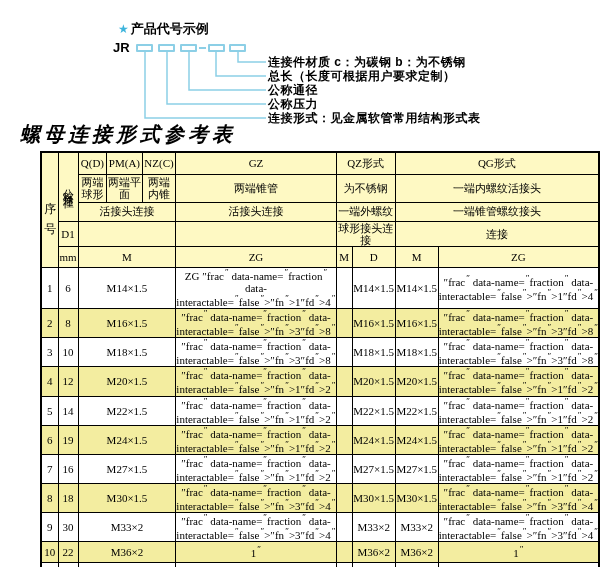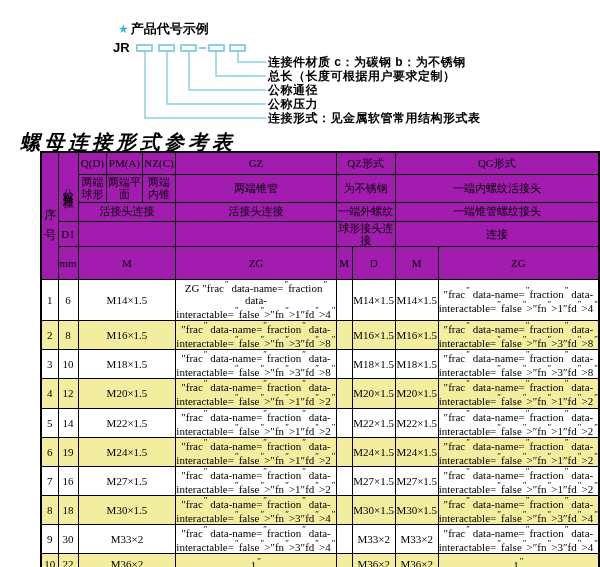--- a/index.html
+++ b/index.html
@@ -11,31 +11,31 @@
   .diagram{position:absolute;left:0;top:0;width:600px;height:150px}
   .diagram-title{position:absolute;left:118px;top:20px;font:bold 13px "Liberation Sans","DejaVu Sans",sans-serif;white-space:nowrap}
   .star{color:#3db4dc;margin-right:2px;font-size:12px}
   .jr-prefix{position:absolute;left:113px;top:40px;font:bold 13px "Liberation Sans","DejaVu Sans",sans-serif}
   .code-box{position:absolute;top:44px;width:17px;height:8px;border:2px solid #8ccfe6;background:#fff;border-radius:1px}
   .code-dash{position:absolute;top:47px;left:199px;width:7px;height:2px;background:#8ccfe6}
   .diag-svg{position:absolute;left:0;top:0;width:600px;height:150px}
   .diag-label{position:absolute;left:268px;transform:translateY(-50%);font:bold 12px "Liberation Sans","DejaVu Sans",sans-serif;white-space:nowrap;letter-spacing:.5px}
 
   
-  .table-title{position:absolute;left:20px;top:129px;font:italic bold 20px "Liberation Serif","DejaVu Serif",serif;letter-spacing:4px;white-space:nowrap}
+  .table-title{position:absolute;left:20px;top:121px;font:italic bold 20px "Liberation Serif","DejaVu Serif",serif;letter-spacing:4px;white-space:nowrap}
 
   
   table.ref{position:absolute;left:40px;top:151px;border-collapse:collapse;table-layout:fixed;border:2px solid #000}
   table.ref td{border:1px solid #000;text-align:center;vertical-align:middle;font-size:11px;padding:0;overflow:hidden;line-height:1.1}
-  thead td{background:#a21caf;font-size:11px}
+  thead td{background:#fef9c3;font-size:11px}
   thead tr:nth-child(1){height:22px}
   thead tr:nth-child(2){height:28px}
   thead tr:nth-child(3){height:19px}
   thead tr:nth-child(4){height:20px}
-  thead tr:nth-child(5){height:33px}
+  thead tr:nth-child(5){height:21px}
   tbody tr{height:21px}
   tbody tr:nth-child(even) td{background:#f3eda0}
   .v{writing-mode:vertical-rl;text-orientation:upright;display:inline-block;font-size:12px}
   .v.seq{letter-spacing:22px;padding-top:10px}
   .v.dn{letter-spacing:3px;font-size:11px}
   .inch{font-size:9px;vertical-align:5px;margin-left:1px}
 </style>
 </head>
 <body>
 

